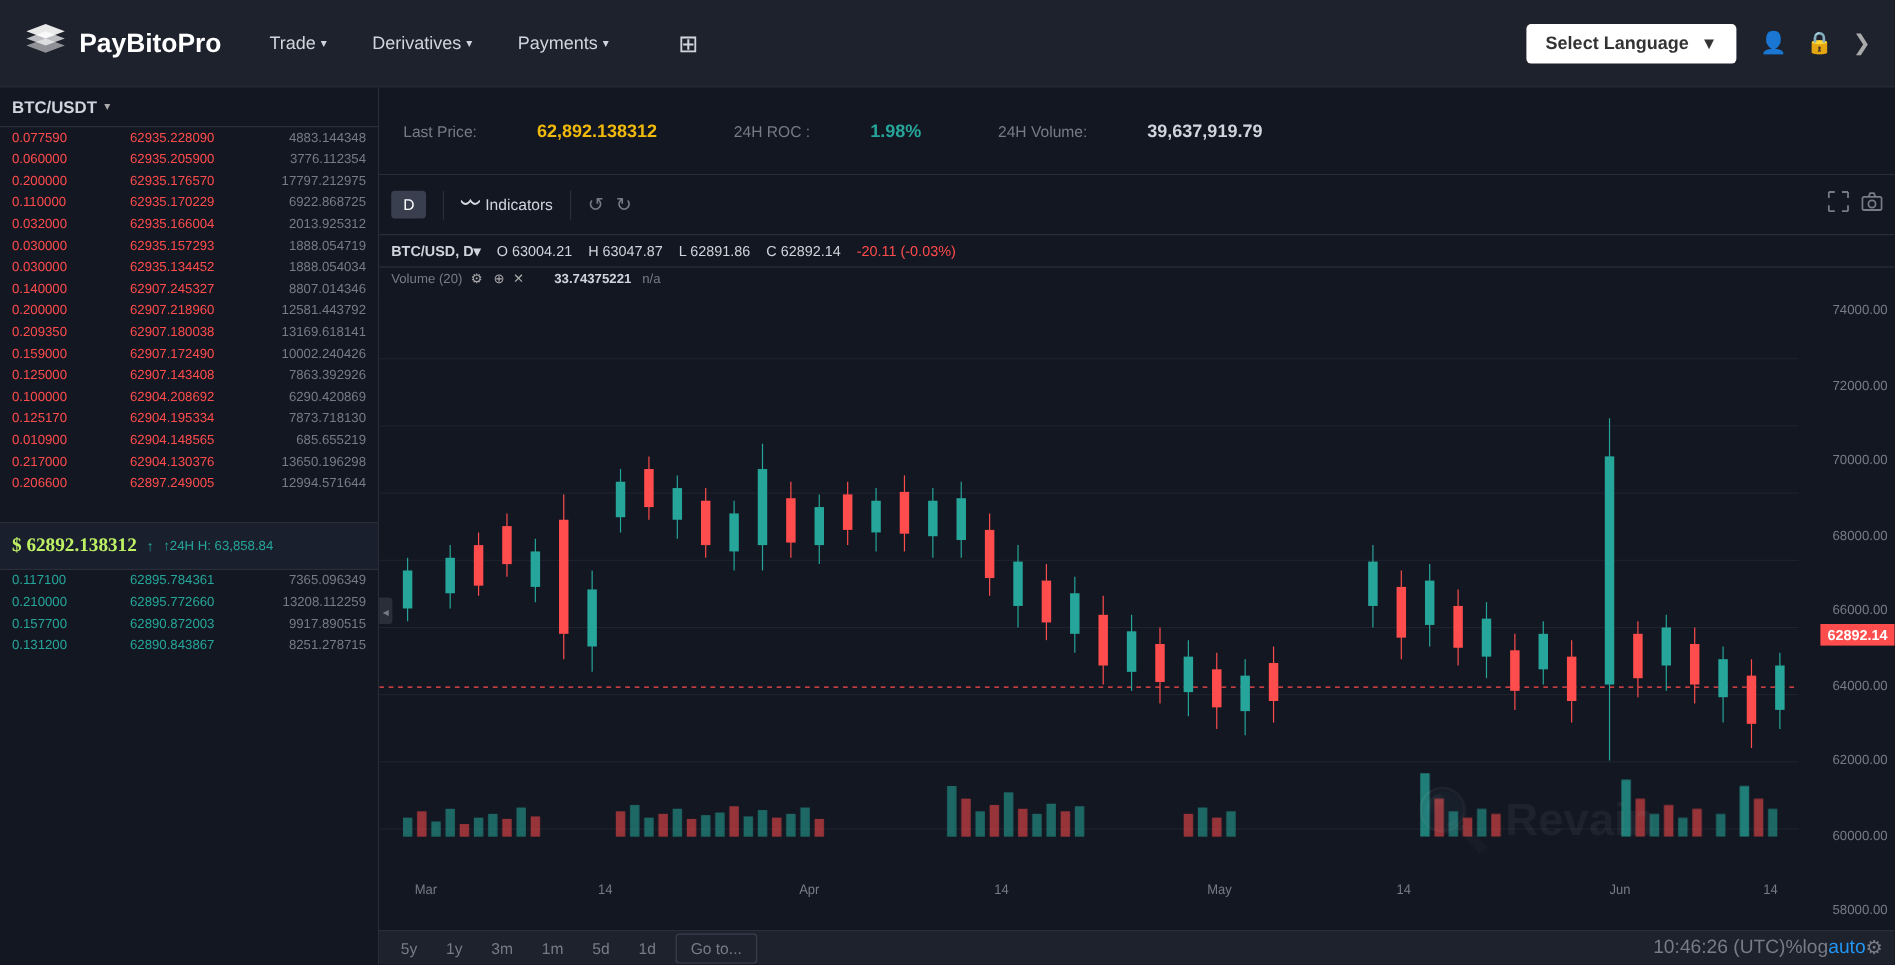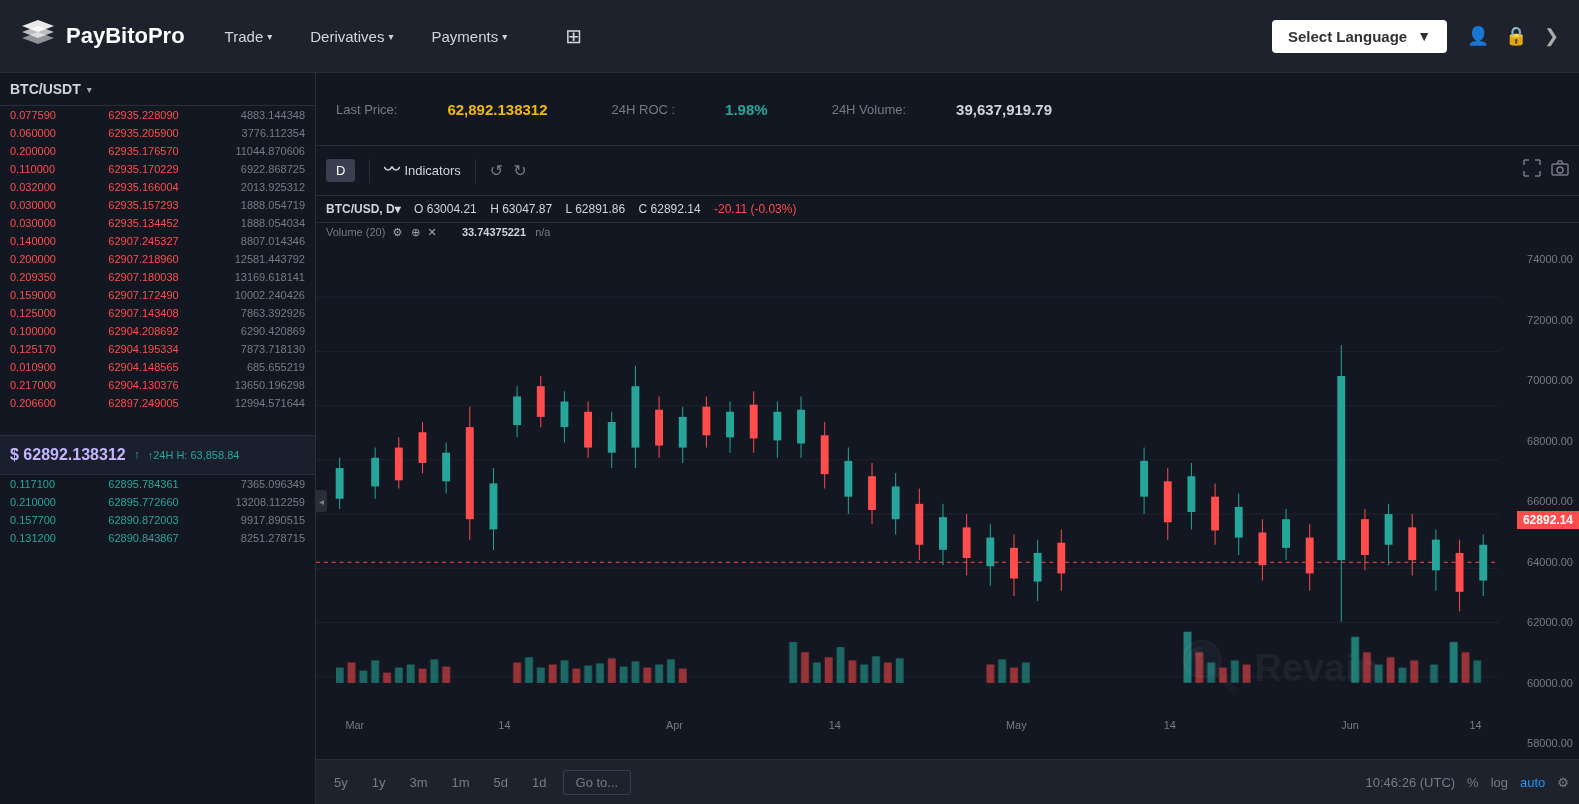--- a/index.html
+++ b/index.html
@@ -36,21 +36,21 @@
     .order-list { flex: 1; overflow-y: auto; }
     .order-row { display: grid; grid-template-columns: 1fr 1fr 1fr; padding: 3px 10px; cursor: pointer; }
     .order-cell { font-size: 11px; }
     .order-cell.amount { color: #ff4c4c; }
     .order-cell.amount.green { color: #26a69a; }
     .order-cell.price.red { color: #ff4c4c; }
     .order-cell.price.green { color: #26a69a; }
     .order-cell.total { color: #787b86; text-align: right; }
 
     .price-ticker { background: #1a1f2e; padding: 10px; border-top: 1px solid #2a2e39; border-bottom: 1px solid #2a2e39; display: flex; align-items: center; gap: 8px; }
-    .ticker-price { color: #c4b5fd; font-size: 16px; font-weight: bold; }
+    .ticker-price { color: #bef264; font-size: 16px; font-weight: bold; font-family: Liberation Serif, serif; }
     .ticker-arrow { color: #26a69a; font-size: 12px; }
     .ticker-high { color: #26a69a; font-size: 11px; }
 
     .order-list-bottom { flex: 1; overflow-y: auto; }
 
     
     .right-panel { flex: 1; display: flex; flex-direction: column; }
 
     
     .top-bar { height: 73px; background: #131722; border-bottom: 1px solid #2a2e39; display: flex; align-items: center; padding: 0 20px; gap: 44px; }
@@ -76,24 +76,24 @@
     .ohlcv-pair { color: #d1d4dc; font-weight: bold; margin-right: 10px; }
     .ohlcv-o { color: #d1d4dc; }
     .ohlcv-h { color: #d1d4dc; }
     .ohlcv-l { color: #d1d4dc; }
     .ohlcv-c { color: #d1d4dc; }
     .ohlcv-change { color: #ff4c4c; }
 
     .chart-canvas-wrap { flex: 1; position: relative; background: #131722; overflow: hidden; }
 
     
-    .chart-bottom-nav { height: 45px; background: #1e222d; border-top: 1px solid #2a2e39; display: flex; align-items: center; padding: 0 10px; gap: 8px; }
+    .chart-bottom-nav { height: 29px; background: #1e222d; border-top: 1px solid #2a2e39; display: flex; align-items: center; padding: 0 10px; gap: 8px; }
     .time-btn { background: transparent; border: none; color: #787b86; font-size: 13px; cursor: pointer; padding: 4px 8px; }
     .goto-btn { background: transparent; border: 1px solid #3a3f50; color: #787b86; padding: 4px 12px; border-radius: 3px; cursor: pointer; font-size: 13px; }
-    .bottom-right { margin-left: auto; display: flex; align-items: flex-end; gap: 12px; color: #787b86; font-size: 13px; }
+    .bottom-right { margin-left: auto; display: flex; align-items: center; color: #787b86; font-size: 16px; }
     .bottom-right span { cursor: pointer; }
     .bottom-right span.active { color: #2196f3; }
 
     
     .watermark { position: absolute; bottom: 60px; right: 200px; opacity: 0.3; display: flex; align-items: center; gap: 10px; }
 
     
     .price-label { position: absolute; right: 0; background: #ff4c4c; color: #fff; padding: 2px 6px; font-size: 12px; font-weight: bold; }
 
     
@@ -163,21 +163,21 @@
         <span class="order-cell total">4883.144348</span>
       </div>
       <div class="order-row">
         <span class="order-cell amount">0.060000</span>
         <span class="order-cell price red">62935.205900</span>
         <span class="order-cell total">3776.112354</span>
       </div>
       <div class="order-row">
         <span class="order-cell amount">0.200000</span>
         <span class="order-cell price red">62935.176570</span>
-        <span class="order-cell total">11044.870606</span>
+        <span class="order-cell total">17797.212975</span>
       </div>
       <div class="order-row">
         <span class="order-cell amount">0.110000</span>
         <span class="order-cell price red">62935.170229</span>
         <span class="order-cell total">6922.868725</span>
       </div>
       <div class="order-row">
         <span class="order-cell amount">0.032000</span>
         <span class="order-cell price red">62935.166004</span>
         <span class="order-cell total">2013.925312</span>

